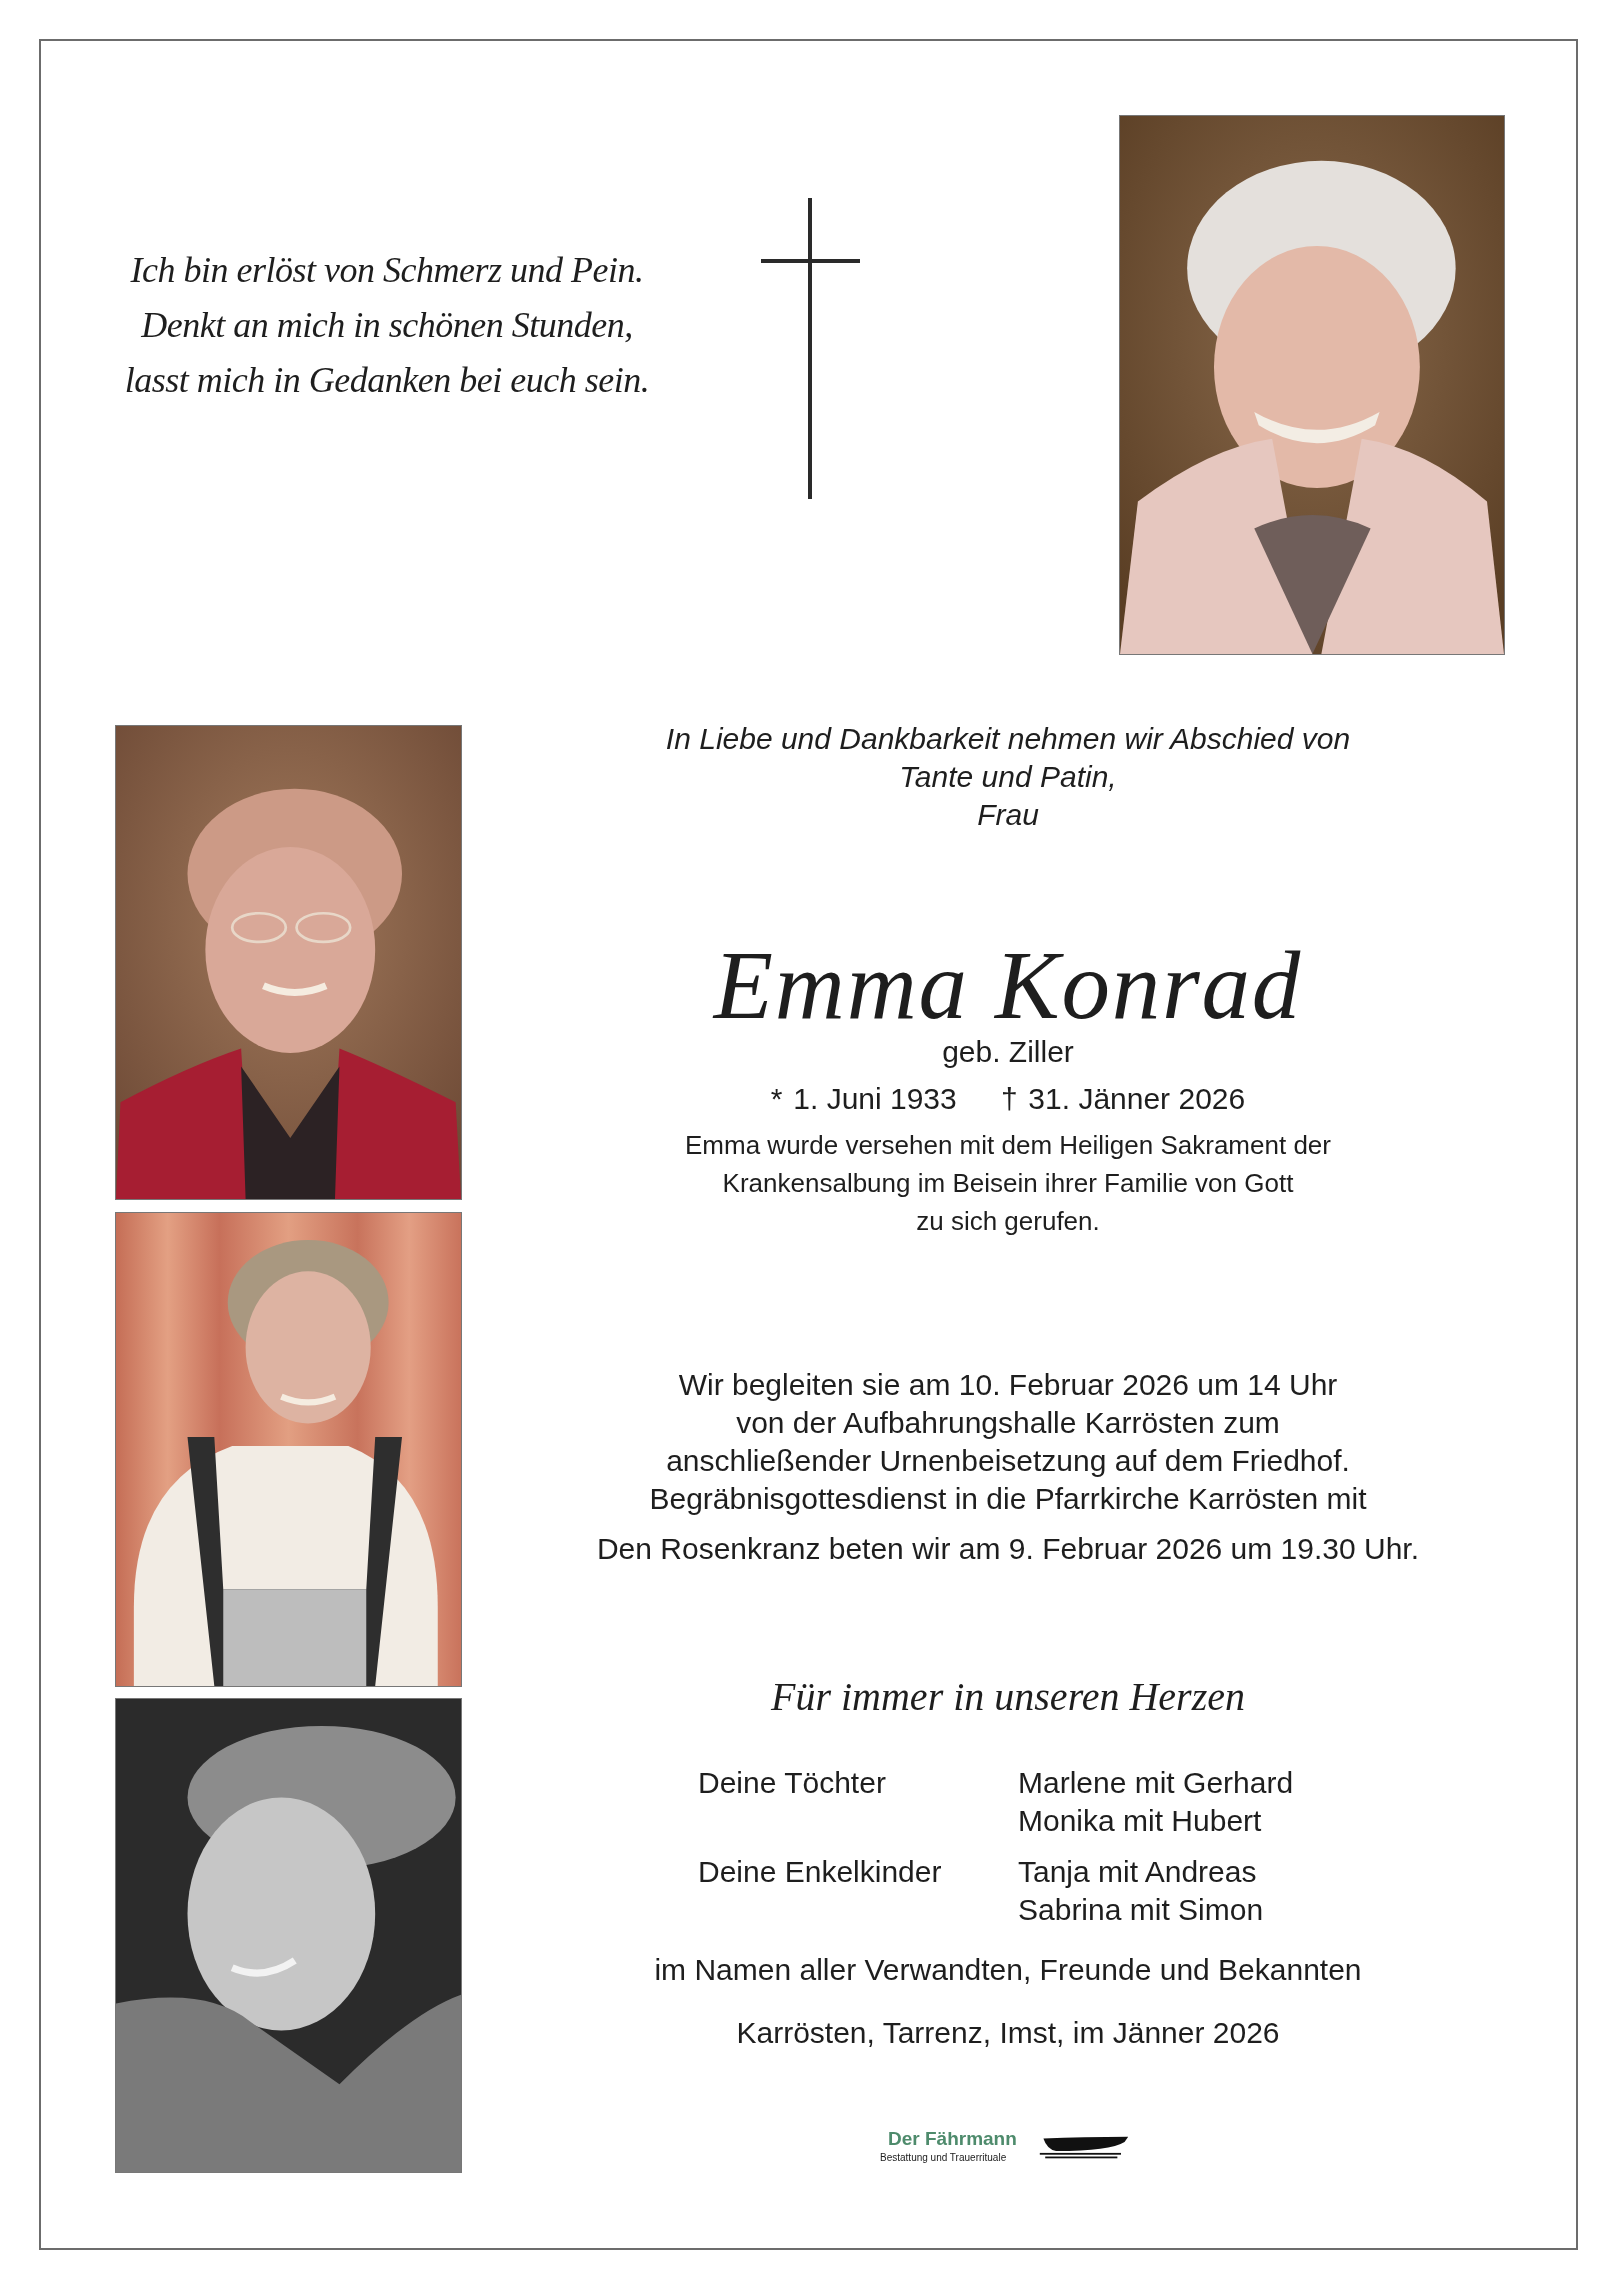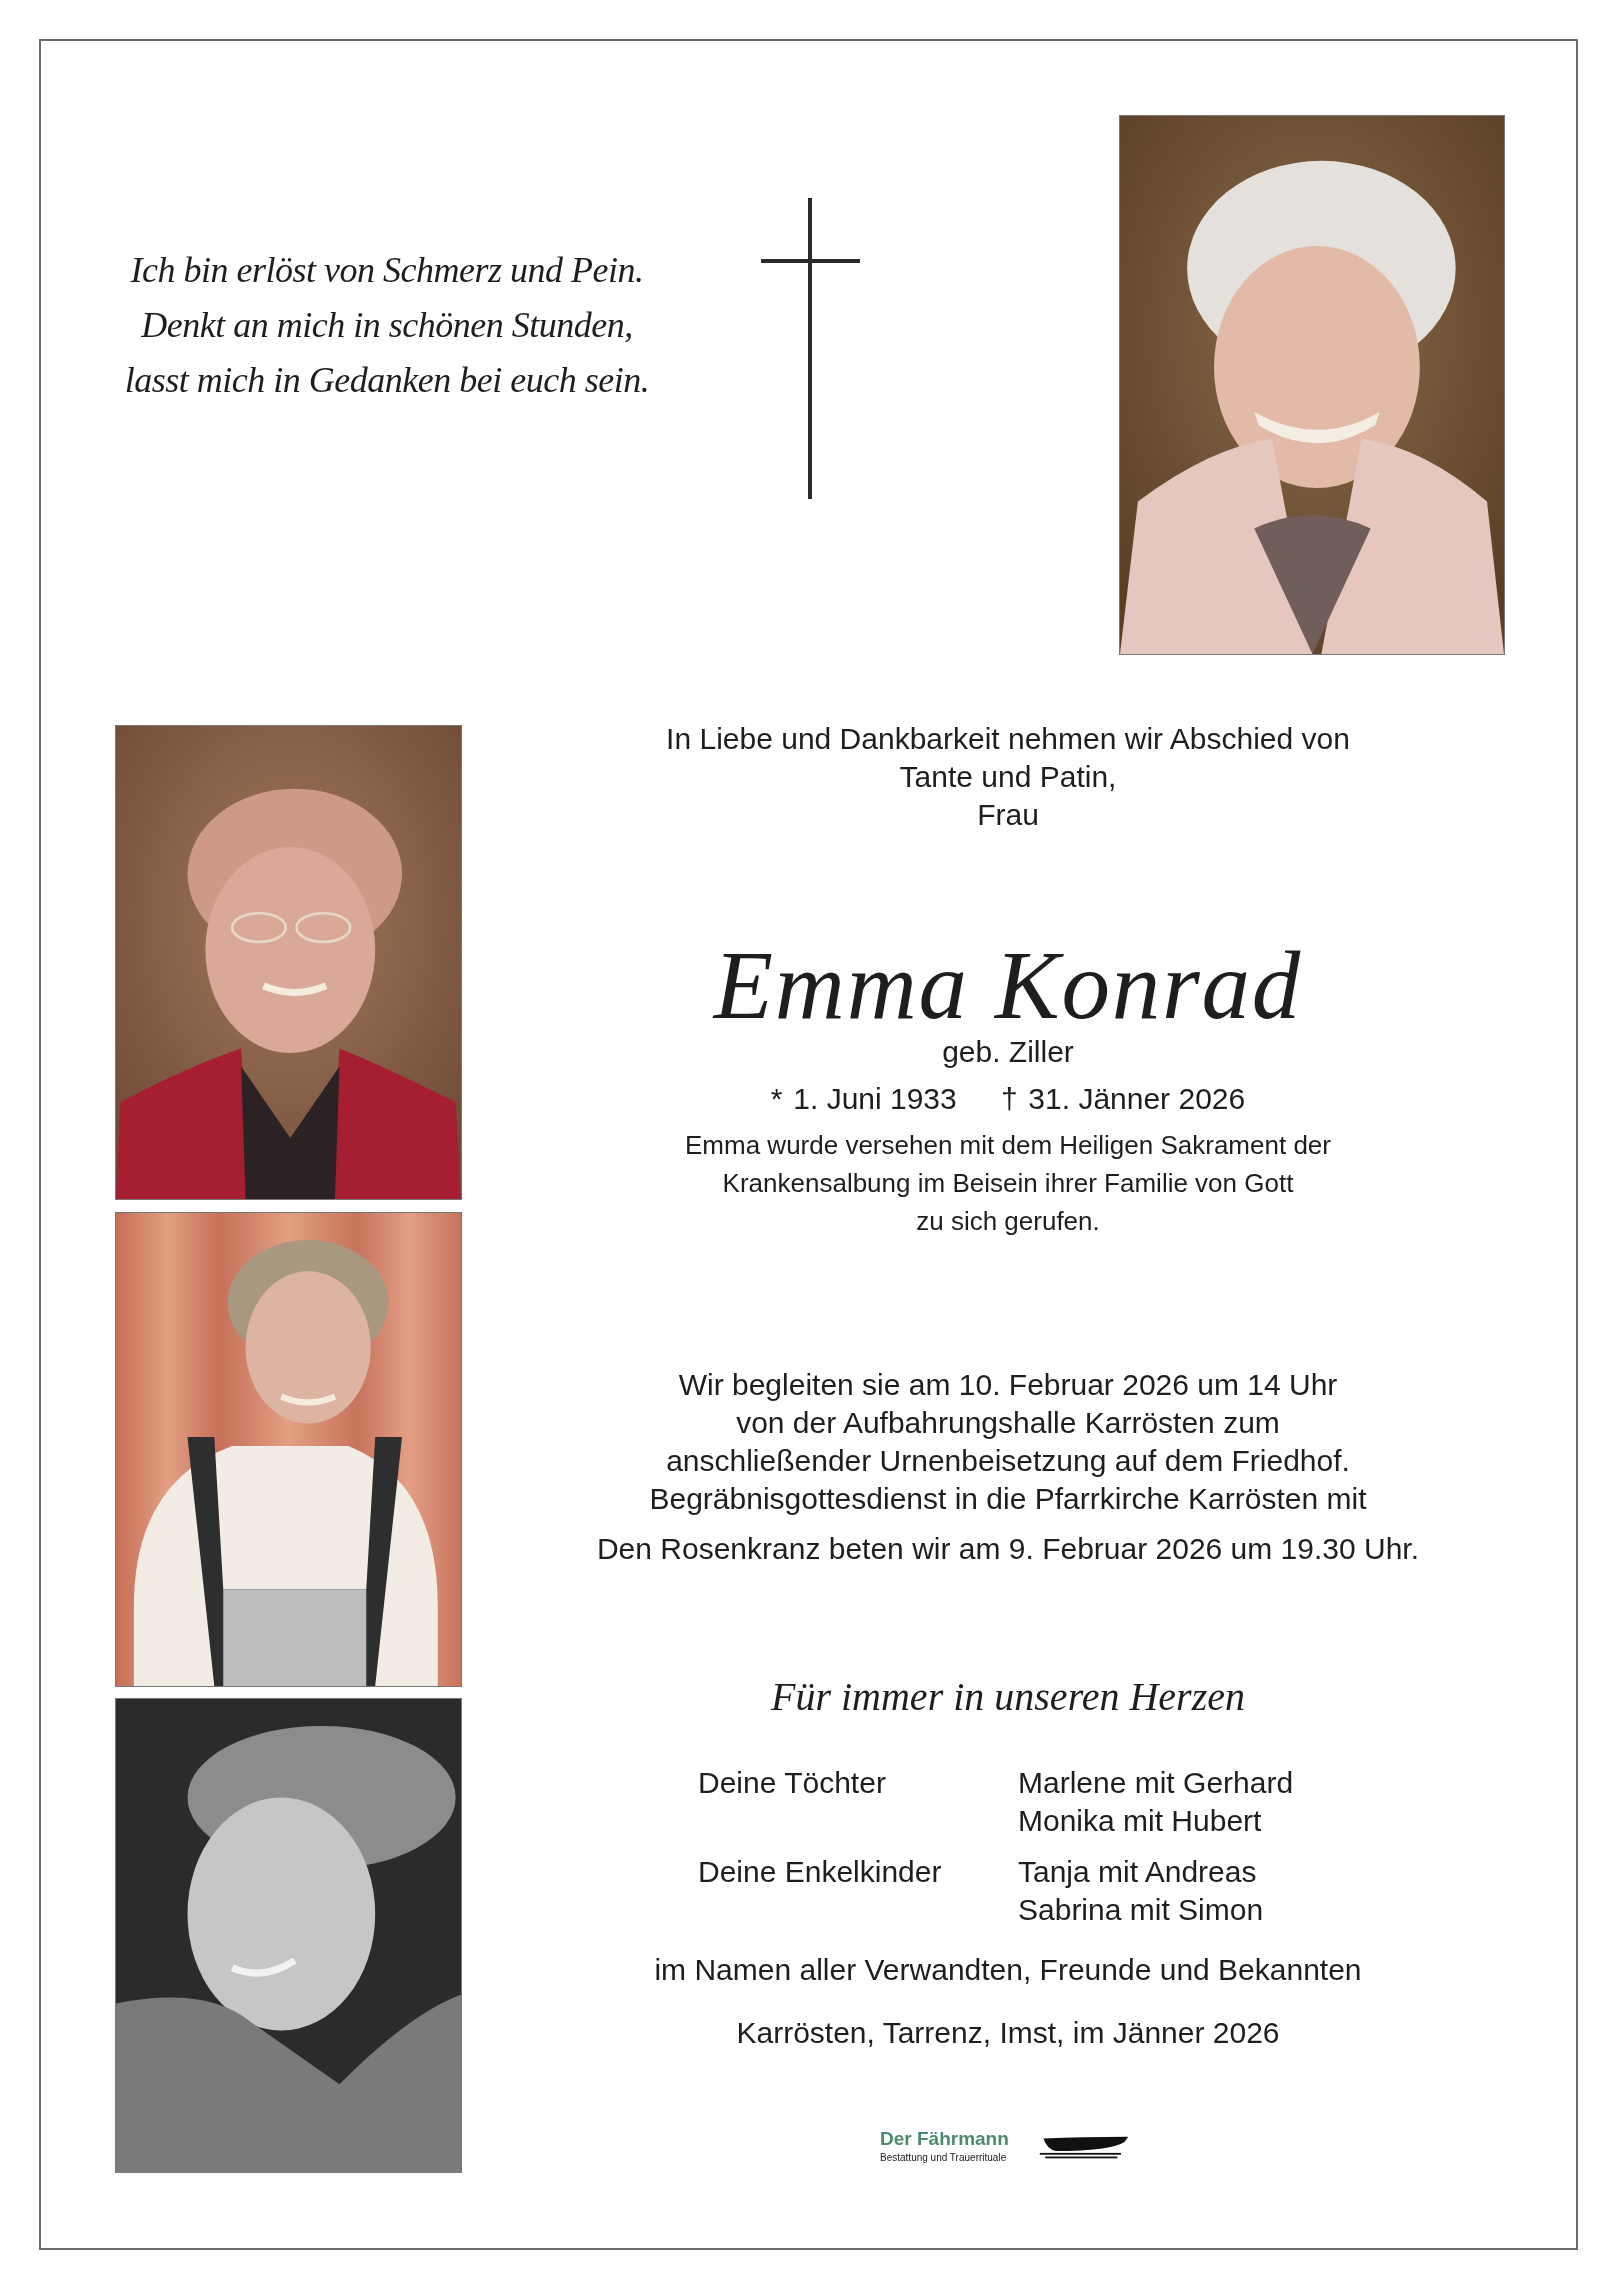--- a/index.html
+++ b/index.html
@@ -18,40 +18,40 @@
   .cross .h { position: absolute; left: 0; top: 61px; width: 99px; height: 3.6px; background: #2a2a2a; }
 
   .photo { position: absolute; border: 1.8px solid #777; box-sizing: border-box; overflow: hidden; }
   .photo svg { display: block; width: 100%; height: 100%; }
   .photo-main { left: 1119px; top: 115px; width: 386px; height: 540px; }
   .photo-1 { left: 115px; top: 725px; width: 347px; height: 475px; }
   .photo-2 { left: 115px; top: 1212px; width: 347px; height: 475px; }
   .photo-3 { left: 115px; top: 1698px; width: 347px; height: 475px; }
 
   .center-col { position: absolute; left: 540px; width: 936px; text-align: center; }
-  .intro { top: 720px; font-size: 30px; line-height: 38px; }
+  .intro { top: 720px; font-size: 30px; line-height: 38px; font-style: italic; }
   .name { top: 927px; font-size: 97px; line-height: 117px; letter-spacing: 1.8px; }
   .maiden { top: 1033px; font-size: 30px; line-height: 38px; }
   .dates { top: 1080px; font-size: 30px; line-height: 38px; }
   .dates span { margin: 0 5.4px; }
   .para1 { top: 1126px; font-size: 26px; line-height: 38px; }
   .para2 { top: 1366px; font-size: 30px; line-height: 38px; }
   .para3 { top: 1530px; font-size: 30px; line-height: 38px; }
   .motto { top: 1670px; font-size: 40px; line-height: 54px; }
 
   .family { position: absolute; left: 698px; top: 1764px; font-size: 30px; line-height: 38px; }
   .family .row { display: flex; margin-bottom: 12.6px; }
   .family .rel { width: 320px; }
   .family .names div { white-space: nowrap; }
 
   .closing { top: 1951px; font-size: 30px; line-height: 38px; }
   .place { top: 2014px; font-size: 30px; line-height: 38px; }
 
   .logo { position: absolute; left: 880px; top: 2128px; width: 270px; height: 43px; }
-  .logo-title { position: absolute; left: 0; top: 0; font-size: 19px; font-weight: bold; color: #4e8b6c; white-space: nowrap; }
+  .logo-title { position: absolute; left: 8px; top: 0; font-size: 19px; font-weight: bold; color: #4e8b6c; white-space: nowrap; }
   .logo-sub { position: absolute; left: 0; top: 24px; font-size: 10px; color: #222; white-space: nowrap; }
   .logo-boat { position: absolute; left: 158px; top: 5.4px; width: 92px; height: 29px; }
 </style>
 </head>
 <body>
 
 <div class="page-border"></div>
 
 <div class="poem script">
   <div>Ich bin erlöst von Schmerz und Pein.</div>

